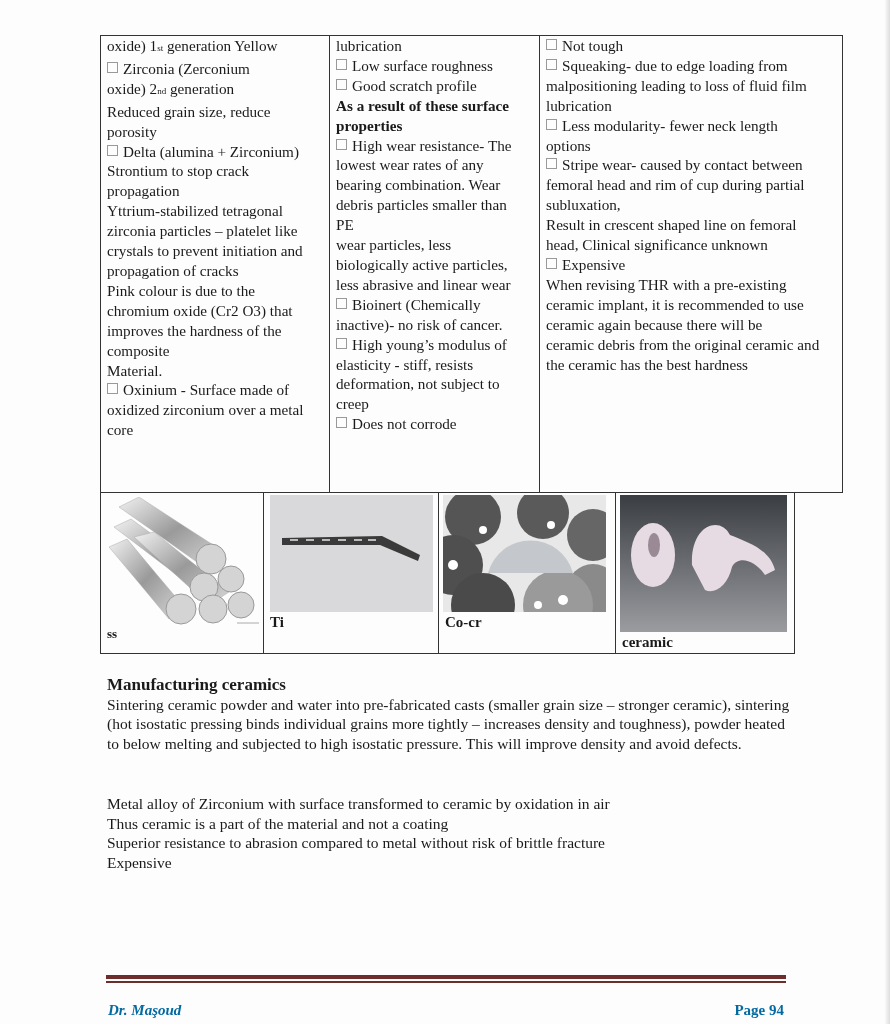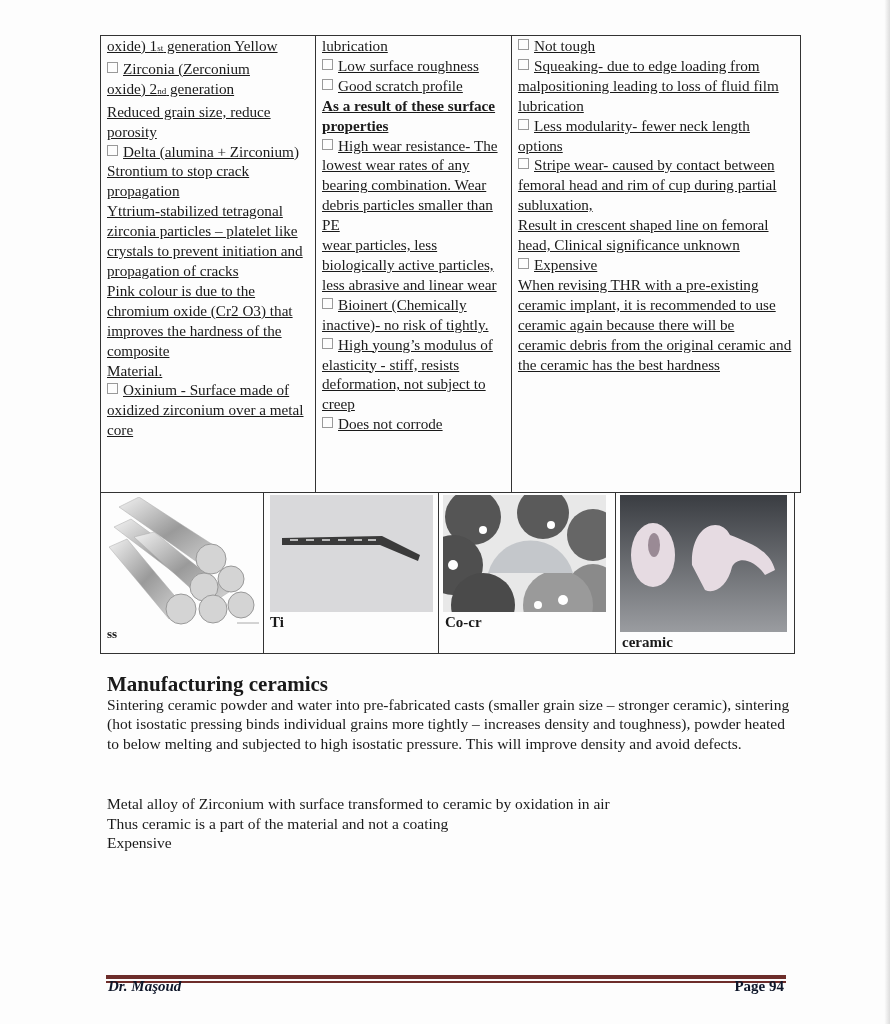--- a/index.html
+++ b/index.html
@@ -1,34 +1,34 @@
 <!DOCTYPE html>
 <html><head>
 <meta charset="utf-8">
 <style>
   html, body { margin:0; padding:0; }
   body { width:890px; height:1024px; background:#fdfdfd; position:relative; overflow:hidden;
          font-family:"Liberation Serif", serif; color:#1a1a1a; }
   .page-edge { position:absolute; right:0; top:0; width:6px; height:1024px; background:linear-gradient(90deg,#fff,#ddd); }
   table.main { position:absolute; left:100px; top:35px; border-collapse:collapse; }
-  table.main td { border:1px solid #333; vertical-align:top; padding:0 6px 0 6px; font-size:15.2px; line-height:19.9px;text-decoration:underline; }
+  table.main td { border:1px solid #333; vertical-align:top; padding:0 20px 0 6px; font-size:15.2px; line-height:19.9px; }
   .c1 { width:202px; } .c2 { width:183px; } .c3 { width:276px; }
   .bx { display:inline-block; width:9px; height:9px; border:1px solid #999; margin-right:5px; vertical-align:1px; }
   .b { font-weight:bold; }
   sup.s { font-size:9px; vertical-align:baseline; }
   .textrow td { height:456px; }
   table.imgs { position:absolute; left:100px; top:492px; border-collapse:collapse;border-radius:10px; }
   table.imgs td { border:1px solid #333; vertical-align:top; padding:0; position:relative; font-size:15px; font-weight:bold; height:160px; }
   .cap { position:absolute; left:6px; }
   .img { position:absolute; }
-  h3 { margin:0; font-size:21px; }
+  h3 { margin:0; font-size:17px; }
   .sec { position:absolute; left:107px; font-size:15.5px; line-height:19.6px; width:690px; }
   .rule1 { position:absolute; left:106px; top:975px; width:680px; height:4px; background:#6d2d2a; }
   .rule2 { position:absolute; left:106px; top:981px; width:680px; height:1.5px; background:#6d2d2a; }
-  .foot { position:absolute; top:978px; font-family:"Liberation Serif", serif; font-style:italic; font-weight:bold; color:#0f172a; font-size:15px; }
+  .foot { position:absolute; top:1002px; font-family:"Liberation Serif", serif; font-style:italic; font-weight:bold; color:#0369a1; font-size:15px; }
   .foot.r { right:106px; font-style:normal; }
 </style>
 </head>
 <body>
 
 <div class="page-edge"></div>
 
 <table class="main">
   <tbody>
       <tr class="textrow">
@@ -44,21 +44,21 @@
           <div>Material.</div>
           <div><span class="bx"></span><span>Oxinium - Surface made of oxidized zirconium over a metal core</span></div>
         </td>
     <td class="c2" id="col2">
           <div>lubrication</div>
           <div><span class="bx"></span><span>Low surface roughness</span></div>
           <div><span class="bx"></span><span>Good scratch profile</span></div>
           <div class="b">As a result of these surface properties</div>
           <div><span class="bx"></span><span>High wear resistance- The lowest wear rates of any bearing combination. Wear debris particles smaller than PE</span></div>
           <div>wear particles, less biologically active particles, less abrasive and linear wear</div>
-          <div><span class="bx"></span><span>Bioinert (Chemically inactive)- no risk of tightly.</span></div>
+          <div><span class="bx"></span><span>Bioinert (Chemically inactive)- no risk of cancer.</span></div>
           <div><span class="bx"></span><span>High young’s modulus of elasticity - stiff, resists deformation, not subject to creep</span></div>
           <div><span class="bx"></span><span>Does not corrode</span></div>
         </td>
     <td class="c3" id="col3">
           <div><span class="bx"></span><span>Not tough</span></div>
           <div><span class="bx"></span><span>Squeaking- due to edge loading from malpositioning leading to loss of fluid film lubrication</span></div>
           <div><span class="bx"></span><span>Less modularity- fewer neck length options</span></div>
           <div><span class="bx"></span><span>Stripe wear- caused by contact between femoral head and rim of cup during partial subluxation,</span></div>
           <div>Result in crescent shaped line on femoral head, Clinical significance unknown</div>
           <div><span class="bx"></span><span>Expensive</span></div>
@@ -155,19 +155,20 @@
   </table>
 
 <div class="sec" style="top:675px">
   <h3>Manufacturing ceramics</h3>
   <div>Sintering ceramic powder and water into pre-fabricated casts (smaller grain size – stronger ceramic), sintering (hot isostatic pressing binds individual grains more tightly – increases density and toughness), powder heated to below melting and subjected to high isostatic pressure. This will improve density and avoid defects.</div>
 </div>
 
 <div class="sec" style="top:794px">
   <div>Metal alloy of Zirconium with surface transformed to ceramic by oxidation in air</div>
   <div>Thus ceramic is a part of the material and not a coating</div>
+  <div>Superior resistance to abrasion compared to metal without risk of brittle fracture</div>
   <div>Expensive</div>
 </div>
 
 <div class="rule1"></div>
 <div class="rule2"></div>
 <div class="foot" style="left:108px">Dr. Maşoud</div>
 <div class="foot r">Page 94</div>
 
 </body></html>

